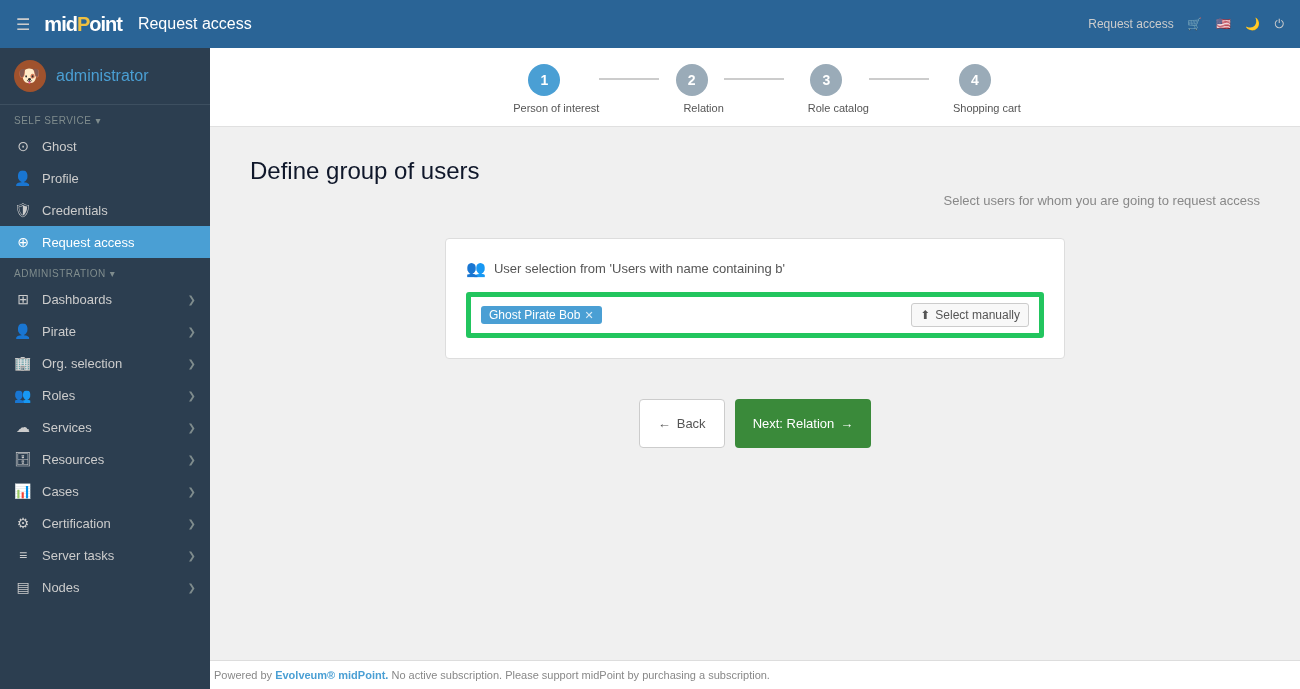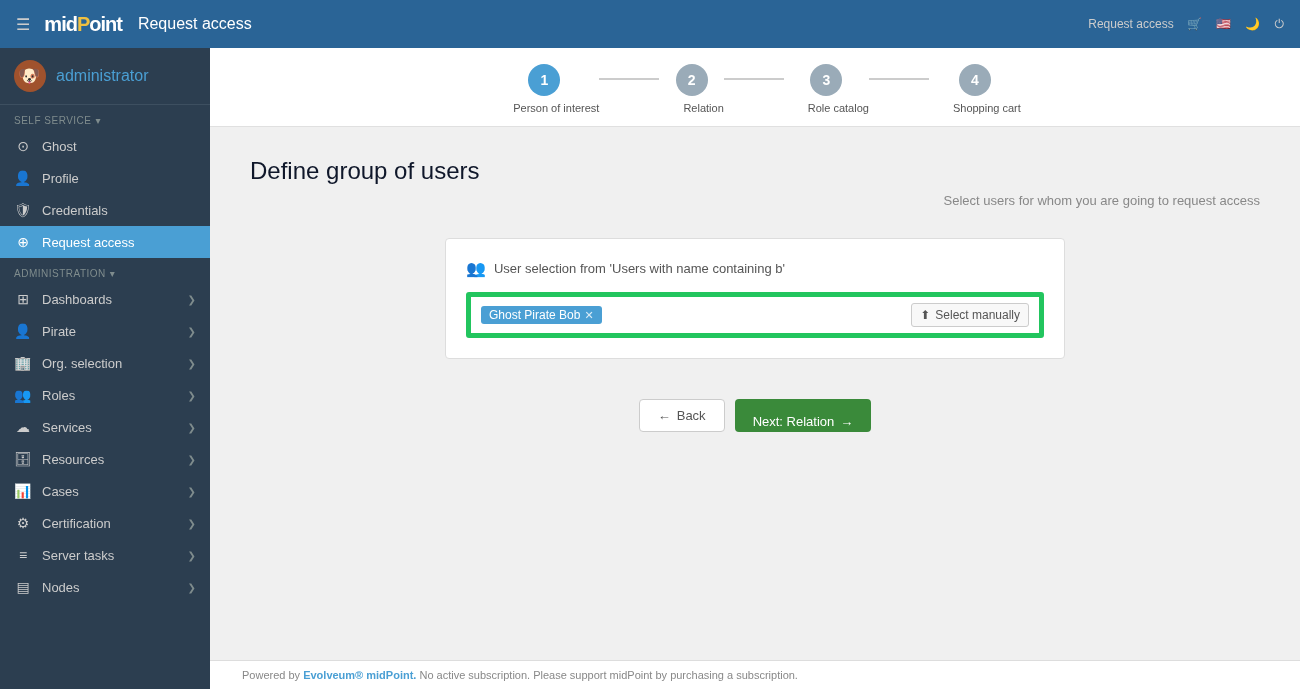--- a/index.html
+++ b/index.html
@@ -249,34 +249,34 @@
       cursor: pointer;
       display: flex;
       align-items: center;
       gap: 6px;
       color: #555;
     }
     .btn-next {
       background: #3a8a3a;
       border: none;
       border-radius: 4px;
-      padding: 3px 18px;
+      padding: 17px 18px;
       font-size: 13px;
       cursor: pointer;
       display: flex;
-      align-items: flex-end;
+      align-items: flex-start;
       gap: 6px;
       color: white;
     }
 
     
     .footer {
       background: white;
       border-top: 1px solid #ddd;
-      padding: 8px 32px;
+      padding: 8px 4px;
       font-size: 11px;
       color: #888;
       flex-shrink: 0;
     }
     .footer a { color: #4a9fd4; text-decoration: none; font-weight: bold; }
 
     
     .sidebar::-webkit-scrollbar { width: 4px; }
     .sidebar::-webkit-scrollbar-track { background: #2c3e50; }
     .sidebar::-webkit-scrollbar-thumb { background: #3d4f60; }

